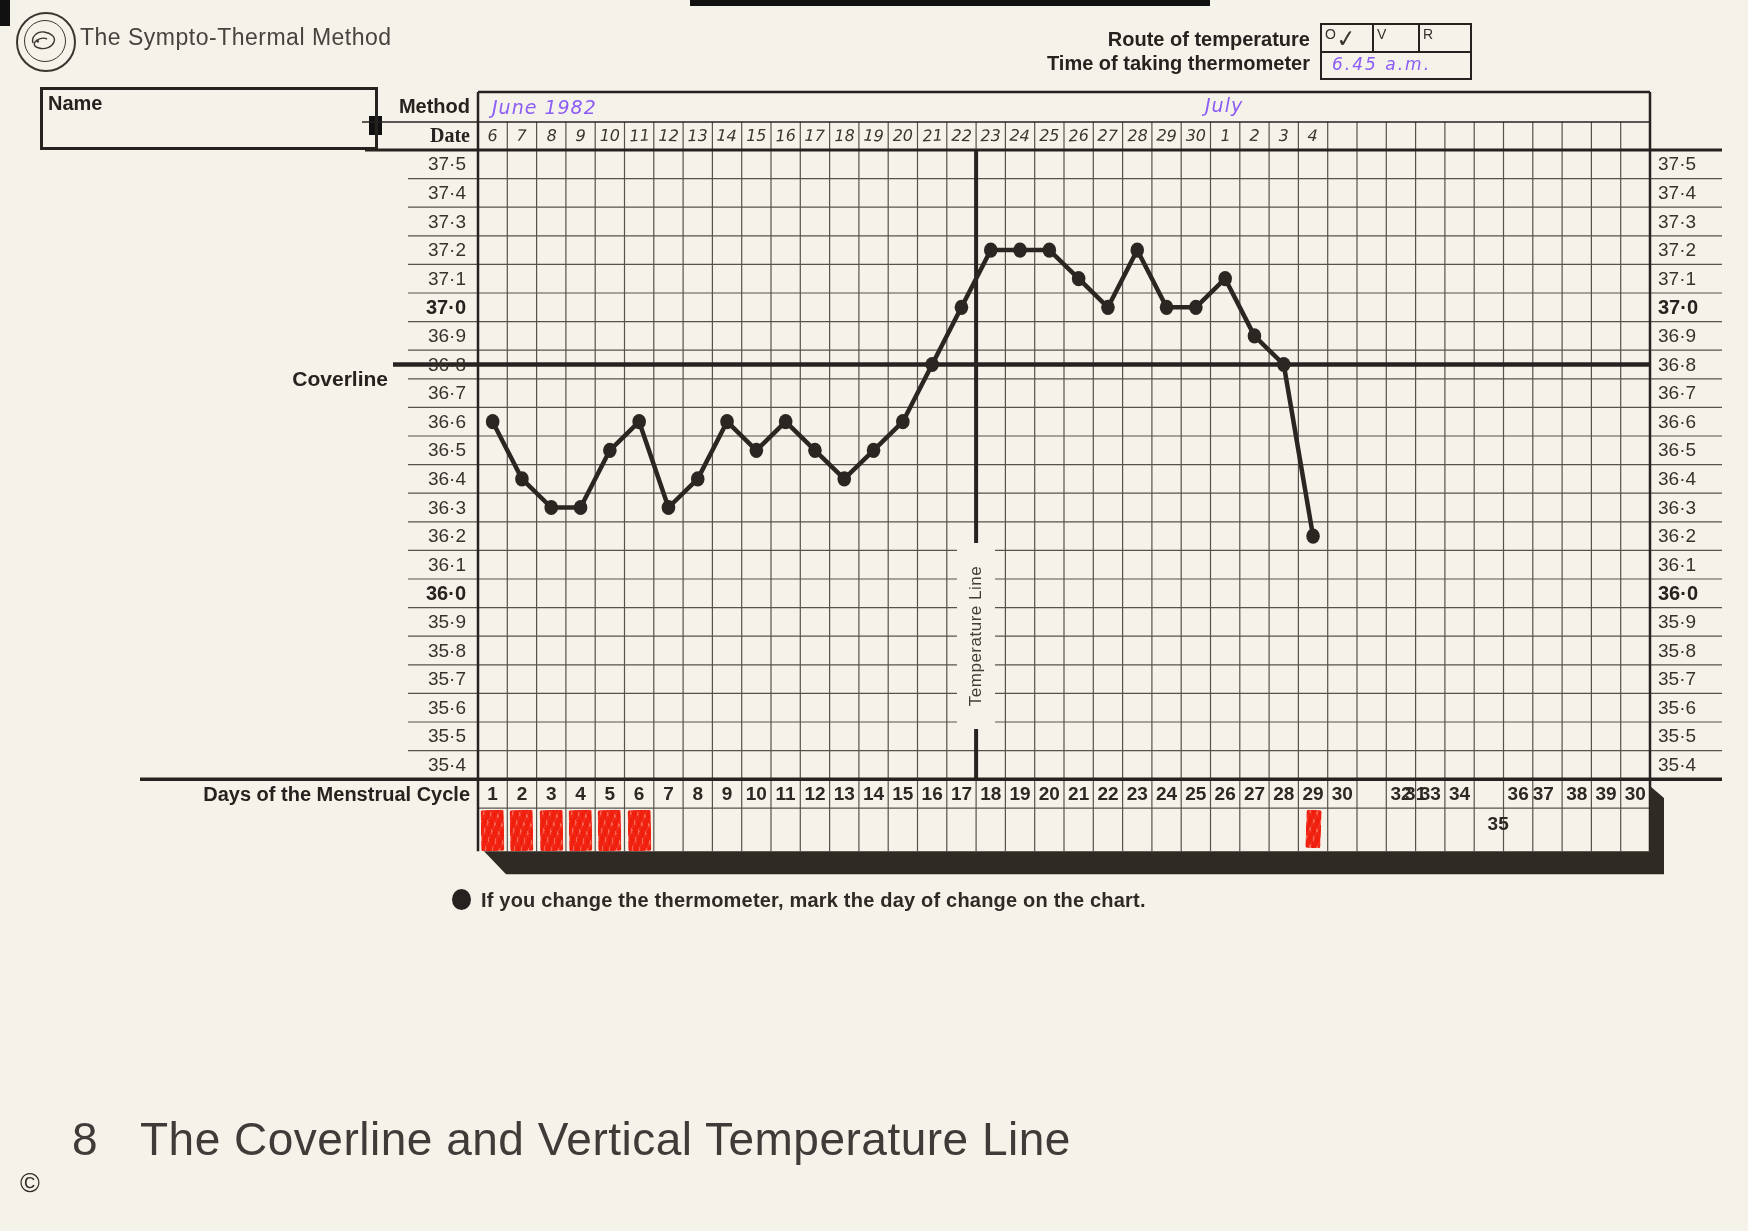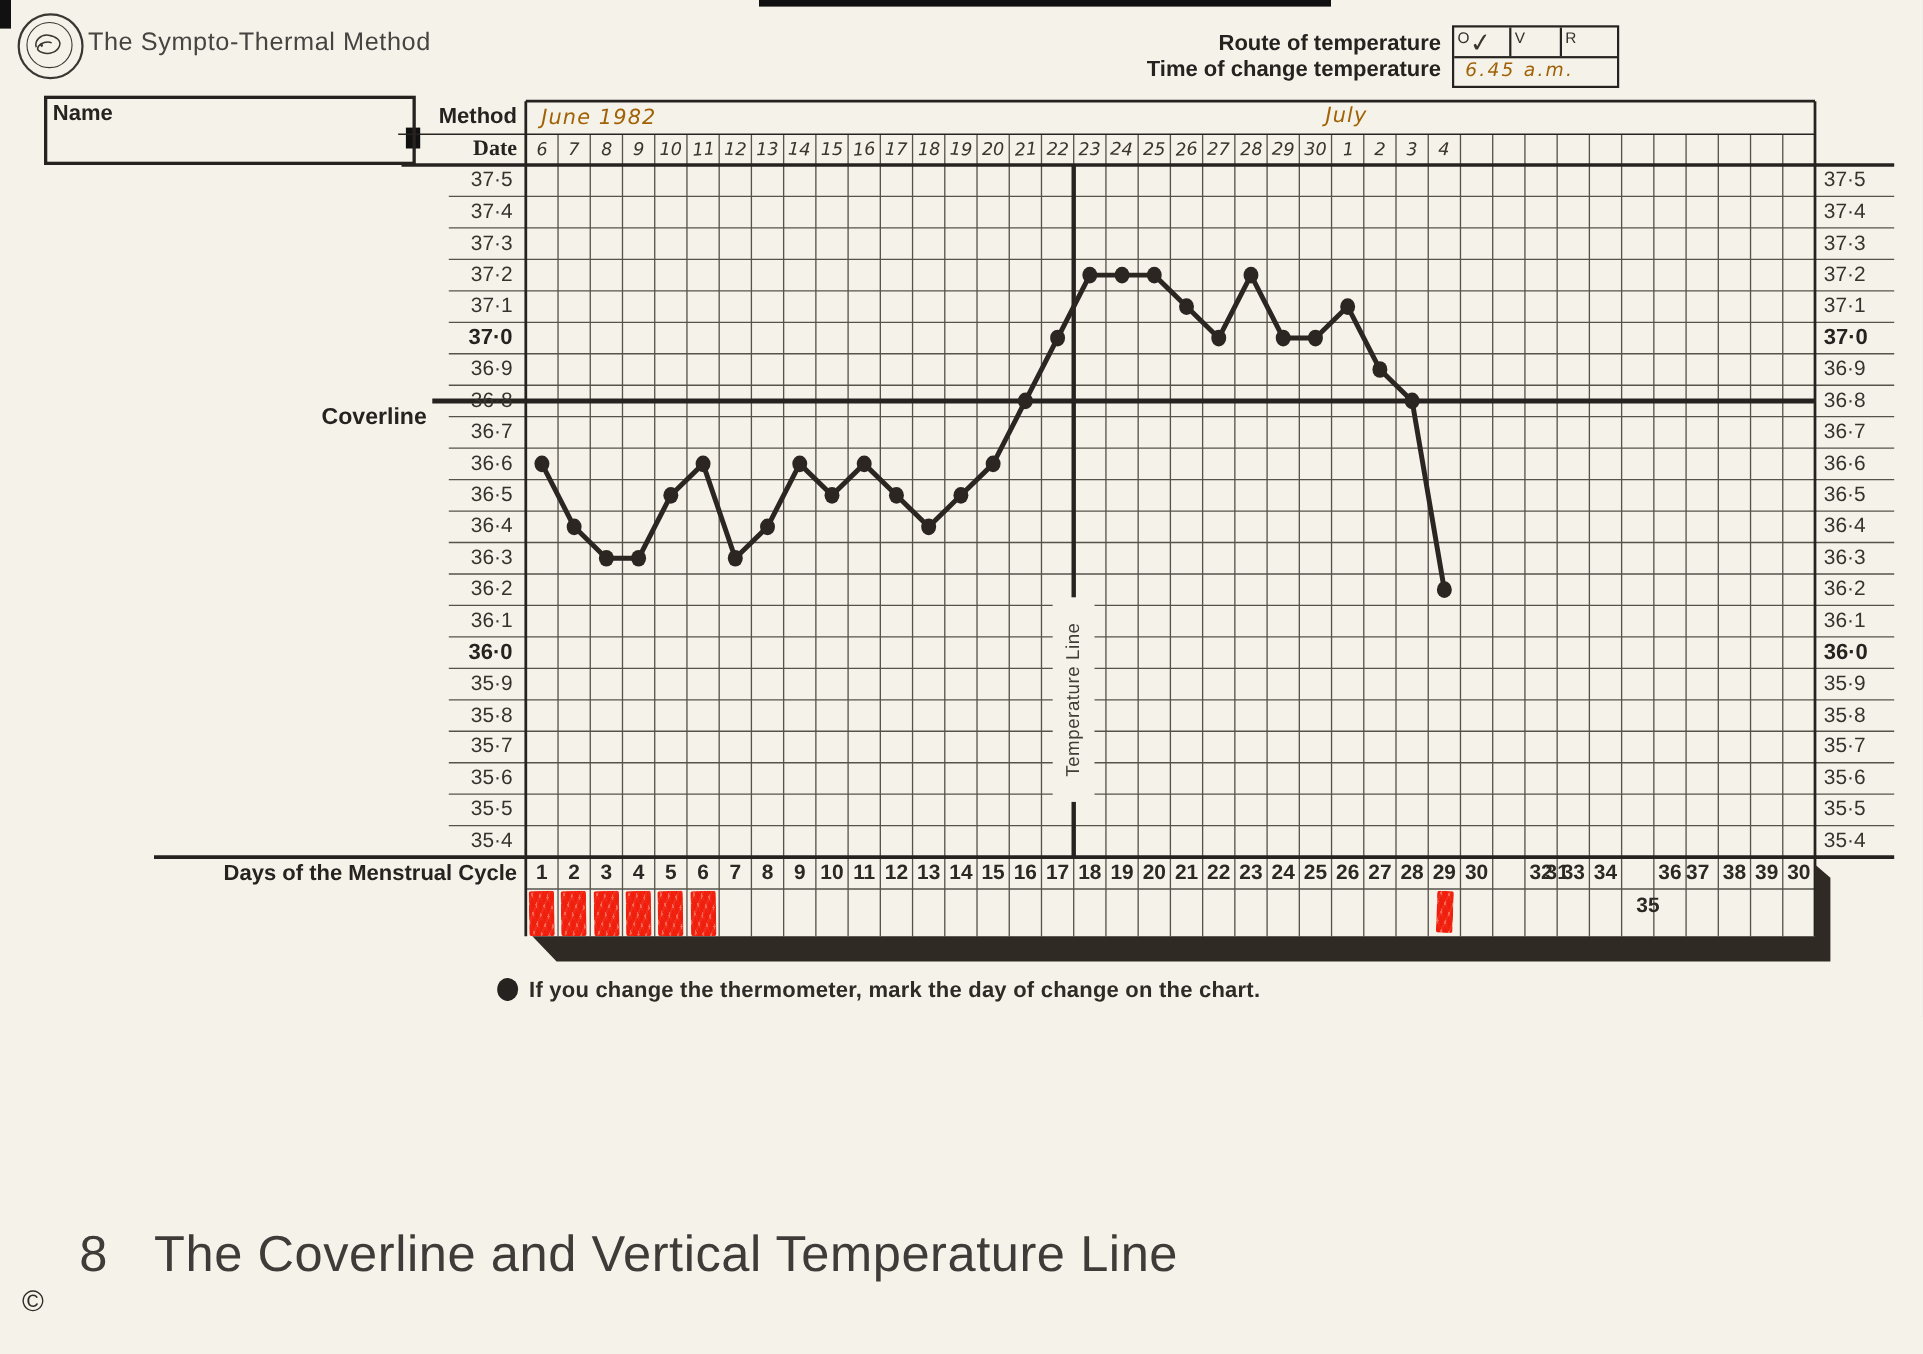--- a/index.html
+++ b/index.html
@@ -15,21 +15,21 @@
   .logo-inner{position:absolute; left:6px; top:6px; width:40px; height:40px; border:1.5px solid #3a3632; border-radius:50%;}
   .app-title{left:80px; top:24px; font-size:23px; letter-spacing:.5px; color:#474340;}
   .name-box{left:40px; top:87px; width:332px; height:57px; border:3px solid #262220; background:transparent;}
   .name-label{left:48px; top:92px; font-size:20px; font-weight:bold; color:#262220;}
   .right-label{font-size:20px; font-weight:bold; color:#262220; text-align:right; width:340px;}
   .ovr-box{left:1320px; top:23px; width:148px; height:53px; border:2px solid #262220;}
   .ovr-row{position:absolute; left:0; top:0; width:100%; height:26px; border-bottom:2px solid #262220; display:flex;}
   .ovr-cell{position:relative; border-right:2px solid #262220; height:100%;}
   .ovr-cell:last-child{border-right:none;}
   .ovr-letter{position:absolute; left:3px; top:1px; font-size:14px; color:#34302c;}
-  .hand{font-family:"DejaVu Sans", sans-serif; font-style:italic; color:#a16207;}
+  .hand{font-family:"DejaVu Sans", sans-serif; font-style:italic; color:#8b5cf6;}
   .check{position:absolute; left:14px; top:0px; font-size:24px; transform:rotate(-6deg); color:#3a362f;}
   .time-value{position:absolute; left:10px; top:29px; font-size:17px; letter-spacing:2px;}
   
   .month-label,.date-label{font-size:20px; font-weight:bold; color:#262220; text-align:right; width:110px;}
   .coverline-label{font-size:21px; font-weight:bold; color:#262220; text-align:right; width:150px;}
   .days-label{font-size:20px; font-weight:bold; color:#262220; text-align:right; width:330px;}
   .ylabel{font-size:19px; color:#36322d; text-align:right; width:62px; line-height:20px;}
   .ylabel.r{text-align:left;}
   .ylabel.bold{font-weight:bold; font-size:20px; color:#262220;}
   .date-cell{font-size:16px; text-align:center; color:#3a362f;}
@@ -69,21 +69,21 @@
     <svg style="position:absolute;left:9px;top:9px;" width="34" height="34" viewBox="0 0 34 34">
       <path d="M6 20 C4 14 10 8 17 9 C24 10 29 14 27 19 C25 24 18 27 12 25 C8 24 6 22 8 19 C10 16 16 14 20 16 M10 18 c1-1 2 0 1 1 z" fill="none" stroke="#3a3632" stroke-width="1.4"></path>
     </svg>
   </div>
   <div class="abs app-title">The Sympto-Thermal Method</div>
 
   <div class="abs name-box"></div>
   <div class="abs name-label">Name</div>
 
   <div class="abs right-label" style="left:970px;top:28px;">Route of temperature</div>
-  <div class="abs right-label" style="left:970px;top:52px;">Time of change temperature</div>
+  <div class="abs right-label" style="left:970px;top:52px;">Time of taking thermometer</div>
 
   <div class="abs ovr-box">
     <div class="ovr-row">
       <div class="ovr-cell" style="width:50px;">
         <span class="ovr-letter">O</span>
         <span class="check hand">✓</span>
       </div>
       <div class="ovr-cell" style="width:44px;">
         <span class="ovr-letter">V</span>
       </div>

